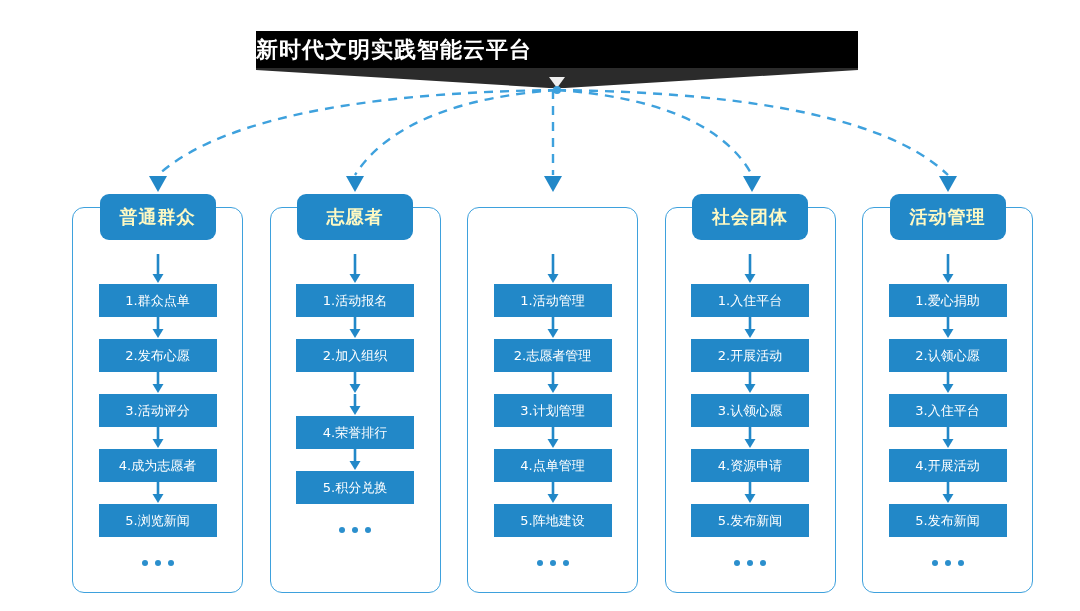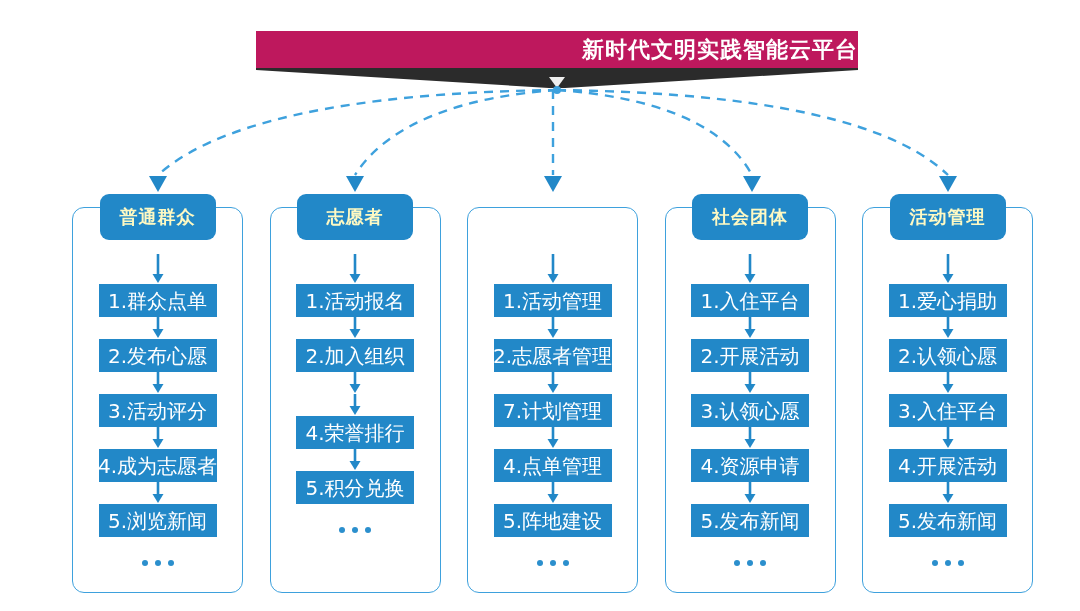--- a/index.html
+++ b/index.html
@@ -9,22 +9,22 @@
     font-family:"DejaVu Sans","Liberation Sans",sans-serif;
     overflow:hidden;
     position:relative;
   }
   #stage{position:relative;width:1080px;height:611px;}
 
   
   .banner-wrap{position:absolute;left:256px;top:31px;width:602px;height:60px;}
   .banner-bar{
     position:absolute;left:0;top:0;width:602px;height:37px;
-    background:#be185d;
-    display:flex;align-items:center;justify-content:flex-end;
+    background:#000000;
+    display:flex;align-items:center;justify-content:flex-start;
   }
   .banner-title{
     color:#ffffff;font-size:22px;font-weight:bold;letter-spacing:1px;
     line-height:1;white-space:nowrap;
   }
   .banner-shadow{position:absolute;left:0;top:37px;width:602px;height:23px;}
 
   
   #connectors{position:absolute;left:0;top:0;width:1080px;height:611px;
     pointer-events:none;}
@@ -63,21 +63,21 @@
     display:block;
   }
   .down-arrow.first{height:30px;}
   .item{
     width:118px;height:33px;
     background:#2288c8;
     display:flex;align-items:center;justify-content:center;
     box-sizing:border-box;
   }
   .item-label{
-    color:#ffffff;font-size:20px;line-height:1;white-space:nowrap;
+    color:#ffffff;font-size:13px;line-height:1;white-space:nowrap;
   }
   .dots{
     display:flex;gap:7px;align-items:center;justify-content:center;
     height:20px;margin-top:16px;
   }
   .dot{width:6px;height:6px;border-radius:50%;background:#2b8fcd;display:block;}
 </style>
 </head>
 <body>
 
@@ -219,21 +219,21 @@
             <polygon points="2.5,12 13.5,12 8,21" fill="#2288c8"></polygon>
           </svg>
           <div class="item">
             <span class="item-label">2.志愿者管理</span>
           </div>
           <svg class="down-arrow" viewBox="0 0 16 22">
             <line x1="8" y1="0" x2="8" y2="13" stroke="#2288c8" stroke-width="2.6"></line>
             <polygon points="2.5,12 13.5,12 8,21" fill="#2288c8"></polygon>
           </svg>
           <div class="item">
-            <span class="item-label">7.计划管理</span>
+            <span class="item-label">3.计划管理</span>
           </div>
           <svg class="down-arrow" viewBox="0 0 16 22">
             <line x1="8" y1="0" x2="8" y2="13" stroke="#2288c8" stroke-width="2.6"></line>
             <polygon points="2.5,12 13.5,12 8,21" fill="#2288c8"></polygon>
           </svg>
           <div class="item">
             <span class="item-label">4.点单管理</span>
           </div>
           <svg class="down-arrow" viewBox="0 0 16 22">
             <line x1="8" y1="0" x2="8" y2="13" stroke="#2288c8" stroke-width="2.6"></line>

